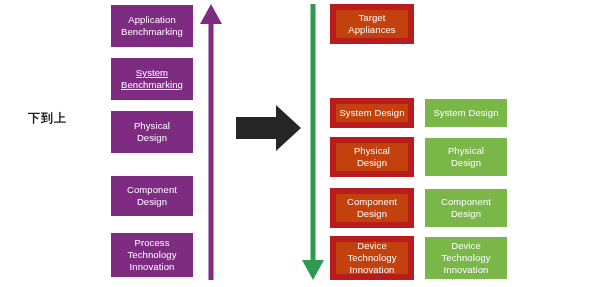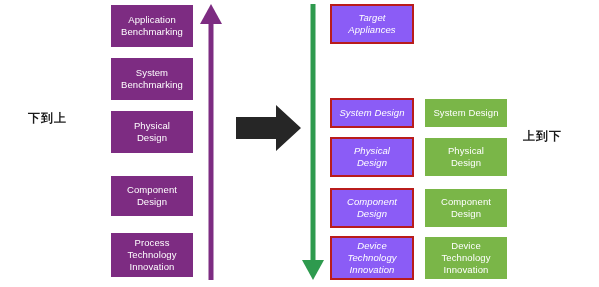--- a/index.html
+++ b/index.html
@@ -27,23 +27,22 @@
     line-height: 12px;
     letter-spacing: 0.1px;
     white-space: pre-line;
     border: 1px solid #ffffff;
   }
   .purple {
     background: #7D2C82;
     border: 1px solid #ffffff;
   }
   .green-dark {
-    background: #8b5cf6;
-    border: 2px solid #b91c1c;
-    font-style: italic;
+    background: #c2410c;
+    border: 6px solid #b91c1c;
   }
   .green-light {
     background: #7AB648;
     border: 1px solid #ffffff;
   }
   .side-label {
     position: absolute;
     color: #1a1a1a;
     font-size: 12px;
     font-weight: bold;
@@ -60,21 +59,21 @@
 </style>
 </head>
 <body>
 
 <div id="canvas">
 
   <div class="side-label" style="left:28px; top:110px;">下到上</div>
 
   <div class="box purple" style="left:110px; top:4px; width:84px; height:44px;">Application
 Benchmarking</div>
-  <div class="box purple" style="left:110px; top:57px; width:84px; height:44px;">System
+  <div class="box purple" style="left:110px; top:57px; width:84px; height:44px;text-decoration:underline;">System
 Benchmarking</div>
   <div class="box purple" style="left:110px; top:110px; width:84px; height:44px;">Physical
 Design</div>
   <div class="box purple" style="left:110px; top:175px; width:84px; height:42px;">Component
 Design</div>
   <div class="box purple" style="left:110px; top:232px; width:84px; height:46px;">Process
 Technology
 Innovation</div>
 
   <div class="arrow-vert" style="left:198px; top:2px;">
@@ -110,15 +109,14 @@
 
   <div class="box green-light" style="left:424px; top:98px; width:84px; height:30px;">System Design</div>
   <div class="box green-light" style="left:424px; top:137px; width:84px; height:40px;">Physical
 Design</div>
   <div class="box green-light" style="left:424px; top:188px; width:84px; height:40px;">Component
 Design</div>
   <div class="box green-light" style="left:424px; top:236px; width:84px; height:44px;">Device
 Technology
 Innovation</div>
 
-  <div class="side-label" style="left:523px; top:128px;">上到下</div>
 
 </div>
 
 </body></html>

